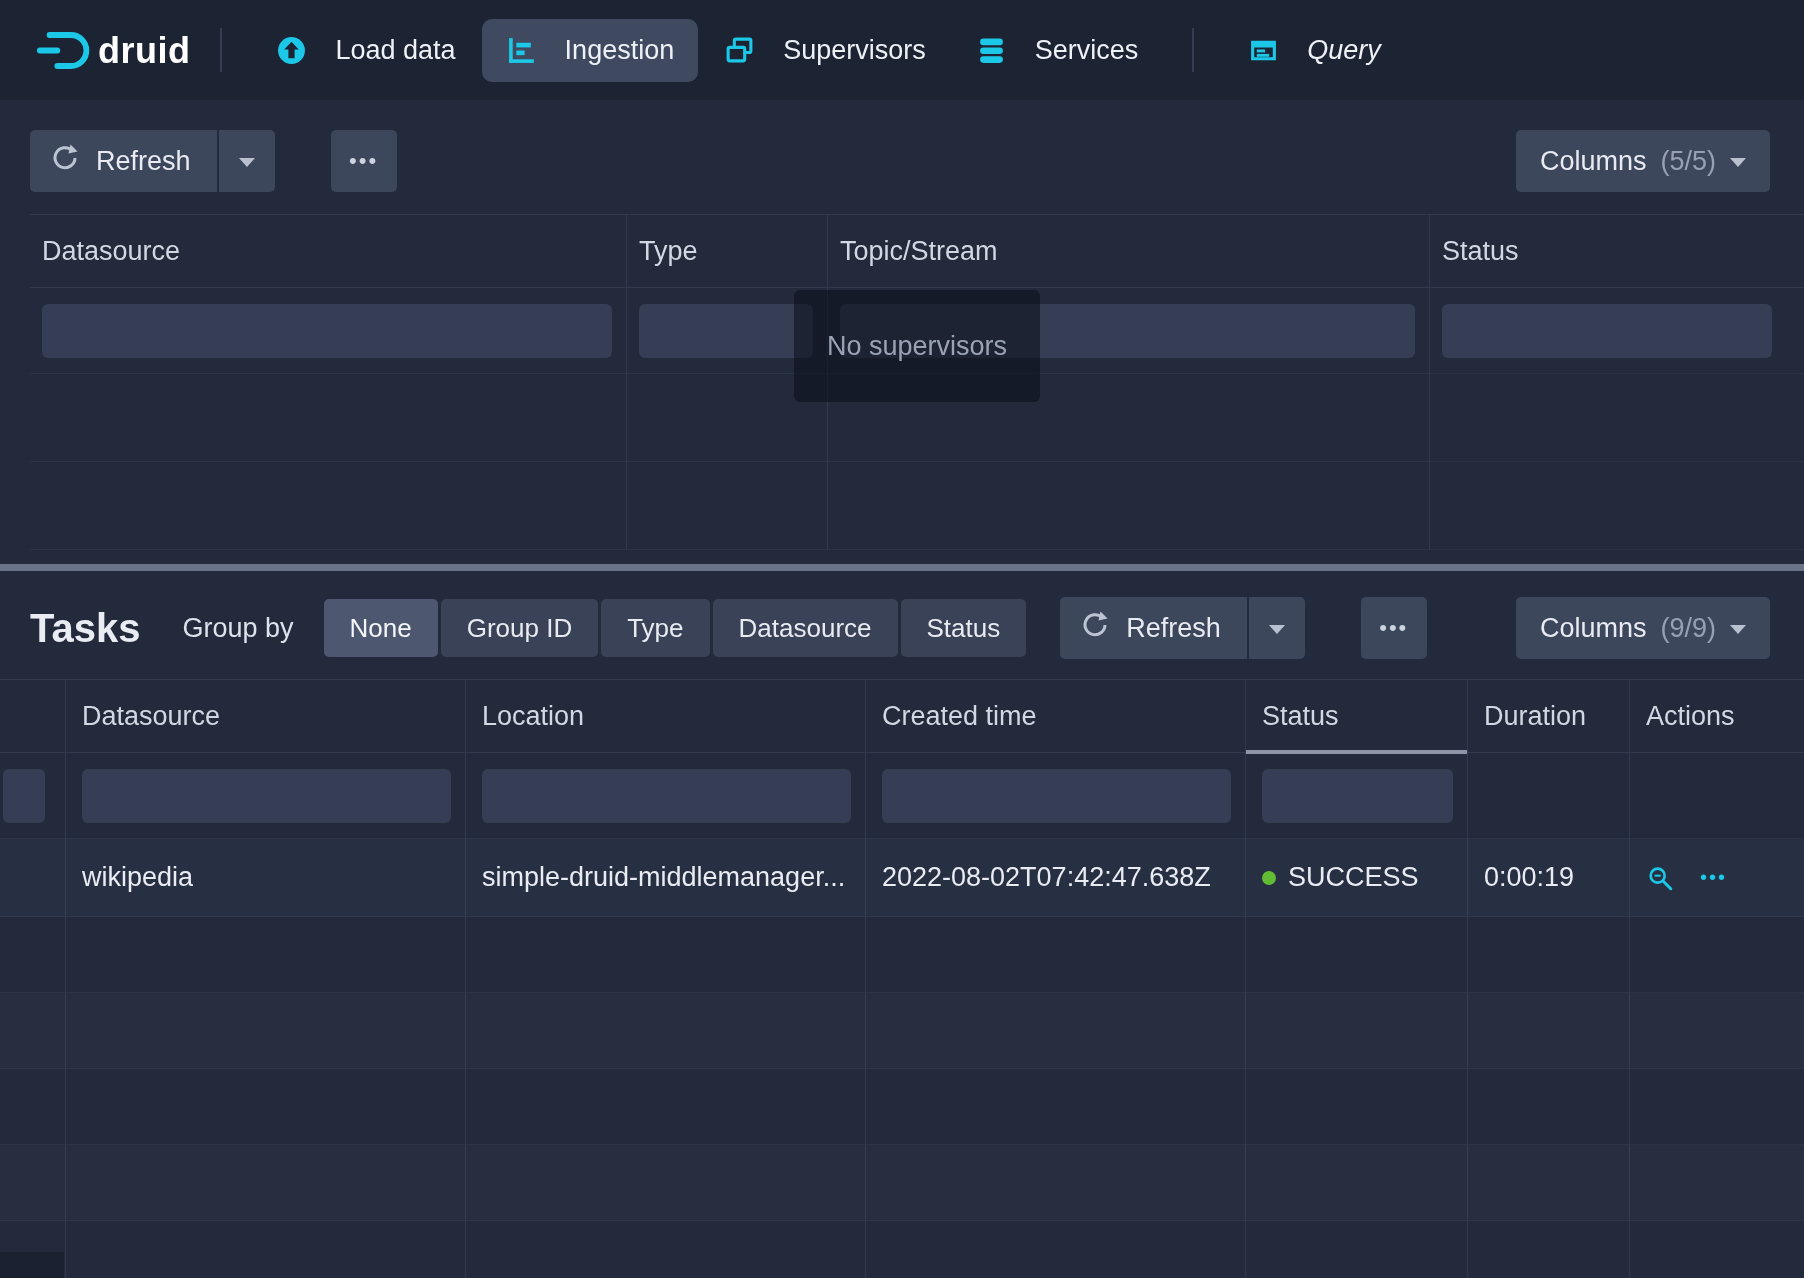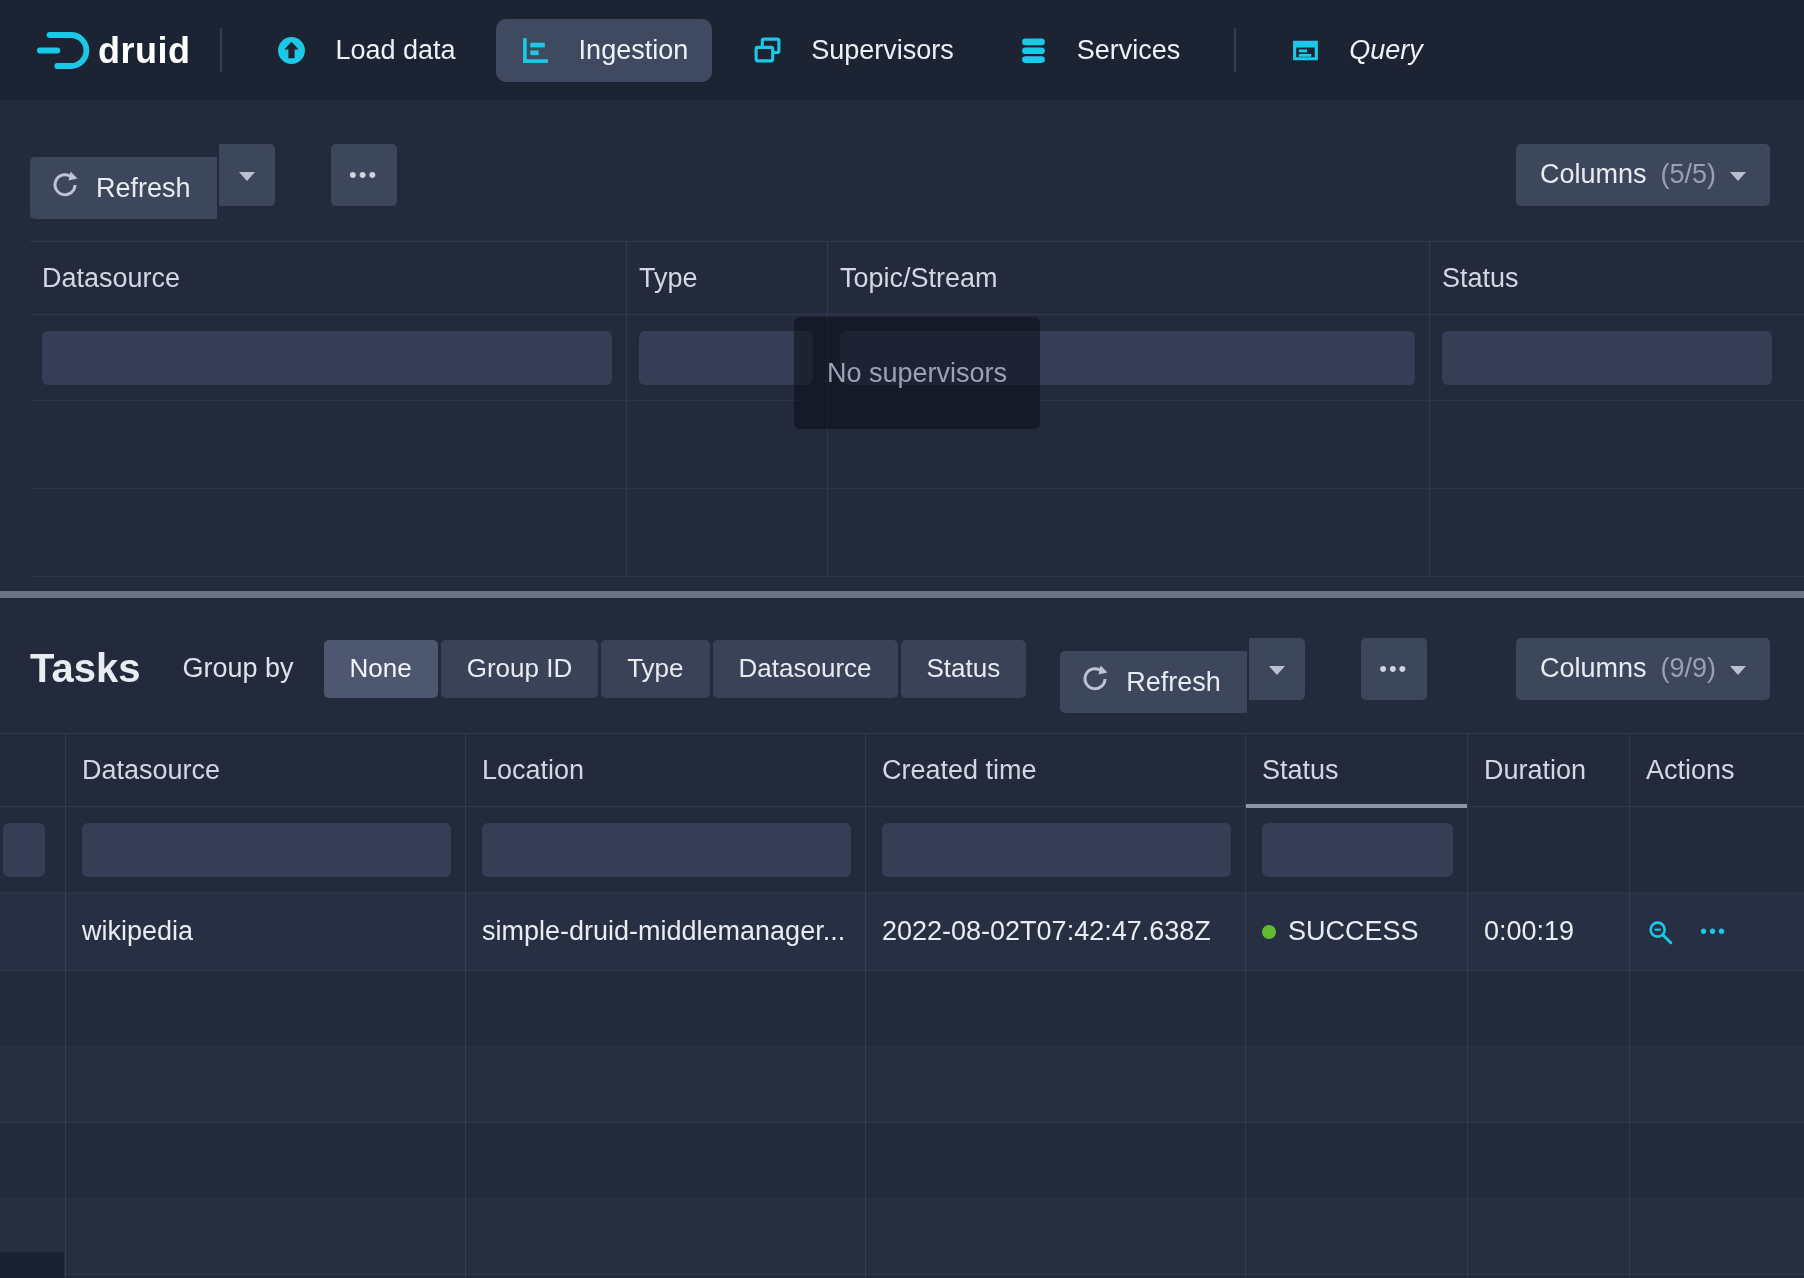--- a/index.html
+++ b/index.html
@@ -27,30 +27,30 @@
   .app{position:relative;width:100%;height:100%;}
 
   
   .nav{display:flex;align-items:center;height:100px;background:var(--nav-bg);padding:0 36px;}
   .logo{display:flex;align-items:flex-end;cursor:pointer;}
   .logo svg{display:block;}
   .logo-text{font-size:36px;font-weight:600;letter-spacing:.5px;color:#fff;}
   .nav-divider{width:2px;height:44px;background:#343e52;margin:0 30px;flex:none;}
   .nav-item{display:flex;align-items:center;gap:28px;font-size:27px;color:#eef1f6;
             padding:16px 24px;border-radius:10px;cursor:pointer;white-space:nowrap;}
-  .nav-item + .nav-item{margin-left:16px;align-items:flex-end;}
+  .nav-item + .nav-item{margin-left:2px;align-items:flex-end;}
   .nav-item.active{background:var(--pill);}
   .nav-icon svg{width:31px;height:31px;display:block;}
 
   
   .sec-head{display:flex;align-items:center;margin:30px 34px 22px 30px;}
   .sec-title{font-size:40px;font-weight:700;margin-right:40px;white-space:nowrap;}
   .btn{display:inline-flex;align-items:center;background:var(--btn);border:none;color:#e8ebf2;
        font-size:27px;height:62px;border-radius:5px;cursor:pointer;font-family:inherit;white-space:nowrap;}
-  .btn-refresh{padding:0 26px 0 20px;gap:16px;border-radius:5px 0 0 5px;margin-top:27px;}
+  .btn-refresh{padding:0 26px 0 20px;gap:16px;border-radius:5px 0 0 5px;}
   .btn-refresh svg{width:30px;height:30px;}
   .btn-caret{width:56px;justify-content:center;border-radius:0 5px 5px 0;margin-left:2px;}
   .caret{width:0;height:0;border-left:8px solid transparent;border-right:8px solid transparent;
          border-top:9px solid #b9c0cf;margin-top:3px;}
   .btn-more{width:66px;justify-content:center;margin-left:56px;font-size:22px;letter-spacing:2px;color:#cdd4e0;}
   .btn-columns{margin-left:auto;padding:0 24px;gap:14px;}
   .cols-count{color:#98a1b3;}
 
   
   .groupby-label{font-size:27px;color:#dde2ec;margin-right:30px;white-space:nowrap;}

